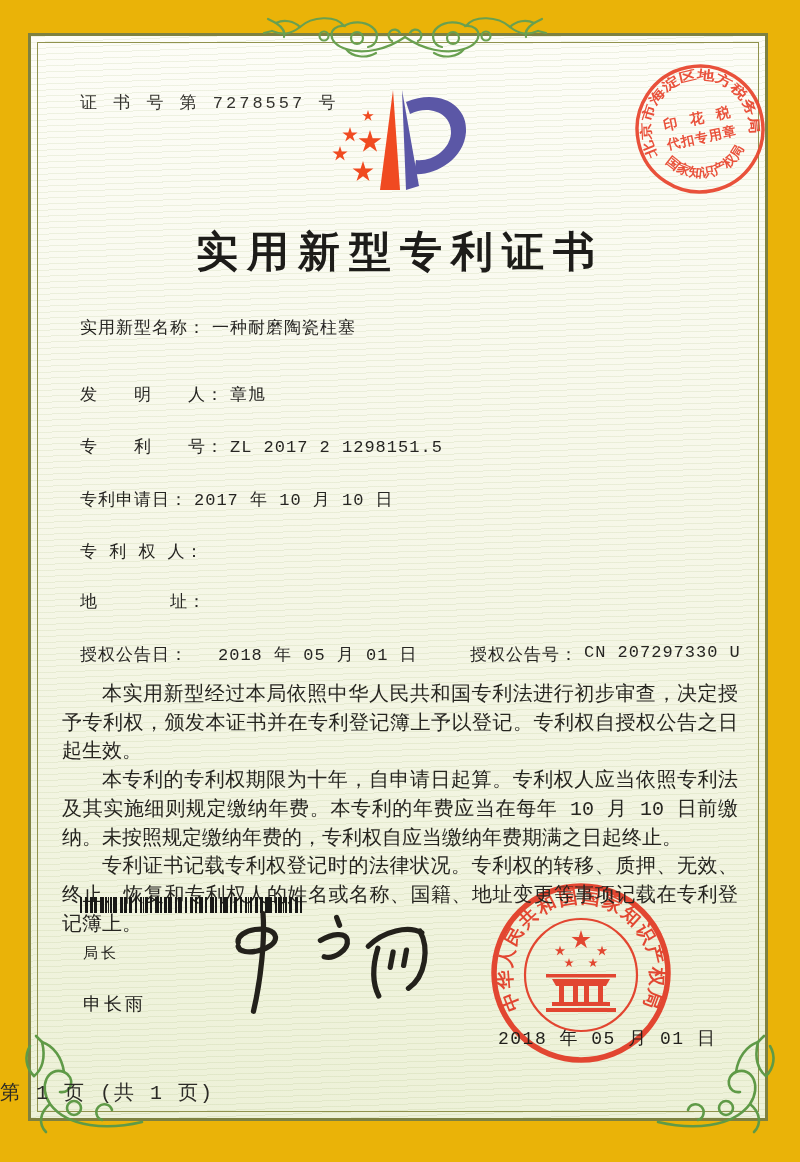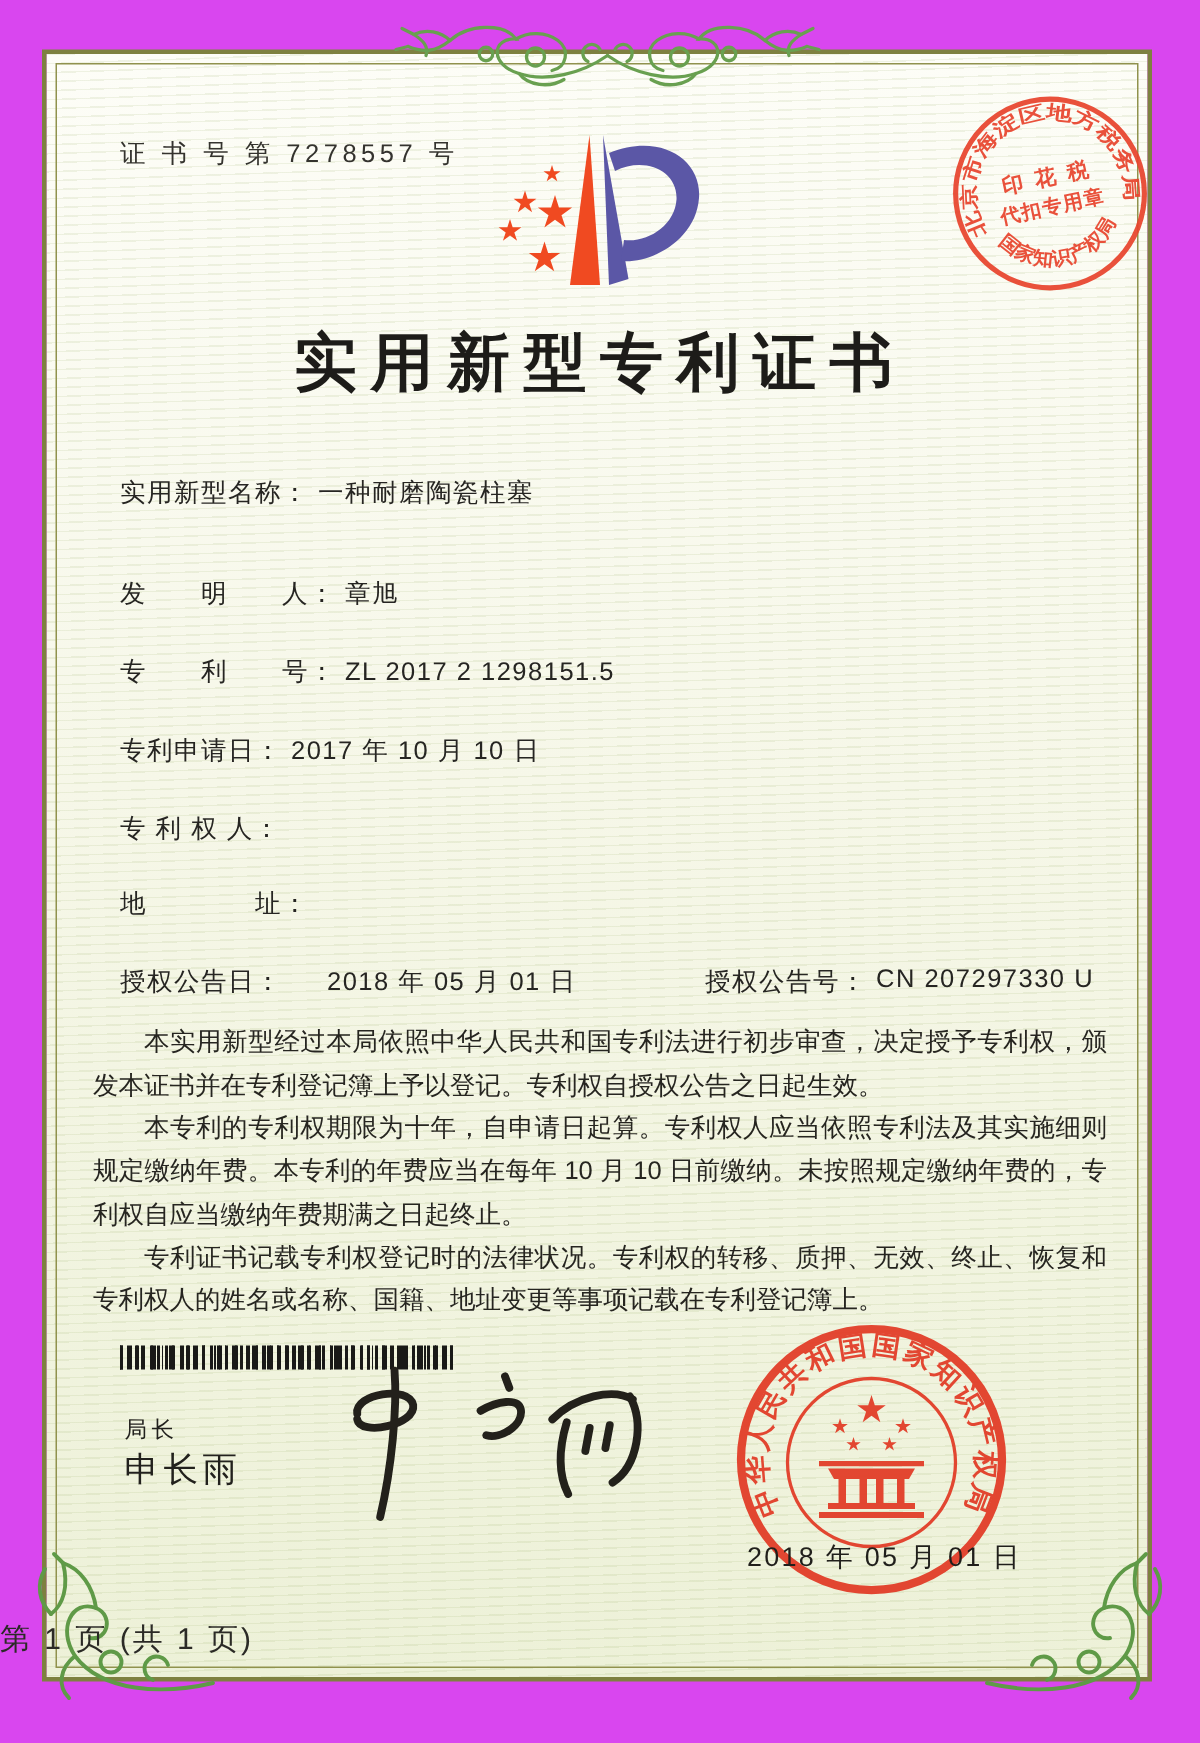--- a/index.html
+++ b/index.html
@@ -1,64 +1,64 @@
 <!DOCTYPE html>
 <html><head>
 <meta charset="utf-8">
 <style>
   html,body{margin:0;padding:0;background:#e8e8e4;}
   .page{
     position:relative;width:800px;height:1162px;margin:0 auto;
-    background:#d946ef;overflow:hidden;
-    font-family:Liberation Sans, sans-serif;color:#262522;
+    background:#eab308;overflow:hidden;
+    font-family:Liberation Mono, monospace;color:#262522;
   }
   
   .inner-bg{
     position:absolute;left:31px;top:36px;width:734px;height:1082px;
     background:
       repeating-linear-gradient(178deg, rgba(150,172,100,.14) 0 1px, rgba(0,0,0,0) 1px 6px),
       linear-gradient(180deg,#fdfdf7 0%,#f6f7e8 45%,#edf1d8 100%);
   }
   .frame-outer{
     position:absolute;left:28px;top:33px;width:740px;height:1088px;
     border:3px solid #7e8140;box-sizing:border-box;
   }
   .frame-inner{
     position:absolute;left:37px;top:42px;width:722px;height:1070px;
     border:1px solid #90924d;box-sizing:border-box;
   }
   .cert-no{position:absolute;left:80px;top:91px;font-size:17px;letter-spacing:3px;color:#34332e;}
   .logo{position:absolute;left:322px;top:80px;width:156px;height:128px;}
   .doc-title{
-    position:absolute;left:0;right:0;top:214px;text-align:center;
+    position:absolute;left:0;right:0;top:224px;text-align:center;
     font-size:42px;font-weight:bold;letter-spacing:9px;color:#1d1c19;
   }
   .fields{position:absolute;left:80px;top:0;width:640px;font-size:17px;}
   .f-row{position:absolute;left:0;display:flex;letter-spacing:1px;line-height:27px;}
   .f-label{white-space:nowrap;}
   .f-value{margin-left:6px;}
   .f-wrap .f-value{width:452px;}
   .r1{top:315px}.r2{top:382px}.r3{top:434px}.r4{top:487px}.r5{top:539px}.r6{top:589px}
   .grant-row{position:absolute;left:0;top:643px;width:640px;display:flex;letter-spacing:1px;}
   .grant-right{position:absolute;left:390px;top:0;display:flex;white-space:nowrap;}
   .grant-left{display:flex;white-space:nowrap;gap:24px;}
   .body-text{
     position:absolute;left:62px;top:681px;width:676px;
-    font-size:17px;line-height:28.7px;text-align:justify;color:#262520;
+    font-size:20px;line-height:28.7px;text-align:justify;color:#262520;
   }
   .body-text p{margin:0;text-indent:2em;}
   .barcode{
     position:absolute;left:80px;top:897px;width:224px;height:16px;
     background-image:
       repeating-linear-gradient(90deg,#191917 0 2px,rgba(0,0,0,0) 2px 5px),
       repeating-linear-gradient(90deg,#191917 0 1px,rgba(0,0,0,0) 1px 7px),
       repeating-linear-gradient(90deg,#191917 0 2px,rgba(0,0,0,0) 2px 11px);
   }
   .signer-title{position:absolute;left:83px;top:944px;font-size:15px;letter-spacing:3px;color:#22211d;}
-  .signer-name{position:absolute;left:83px;top:964px;font-size:23px;letter-spacing:3px;color:#22211d;}
+  .signer-name{position:absolute;left:83px;top:992px;font-size:18px;letter-spacing:3px;color:#22211d;}
   .signature{position:absolute;left:175px;top:908px;width:265px;height:110px;}
   .seal{position:absolute;left:486px;top:878px;width:190px;height:190px;opacity:.93;}
   .seal-date{position:absolute;left:498px;top:1026px;font-size:18px;letter-spacing:1.5px;color:#201f1b;z-index:6;}
   .tax-stamp{position:absolute;left:631px;top:60px;width:138px;height:138px;transform:rotate(-12deg);opacity:.92;z-index:5;}
   .page-footer{position:absolute;left:0;right:0;top:1079px;font-size:20px;letter-spacing:2px;color:#2b2a26;}
   .ornament{position:absolute;}
   .orn-top{left:260px;top:5px;width:290px;height:60px;}
   .orn-bl{left:16px;top:1034px;width:132px;height:108px;}
   .orn-br{left:652px;top:1030px;width:132px;height:112px;}
   .z3{z-index:3;}

